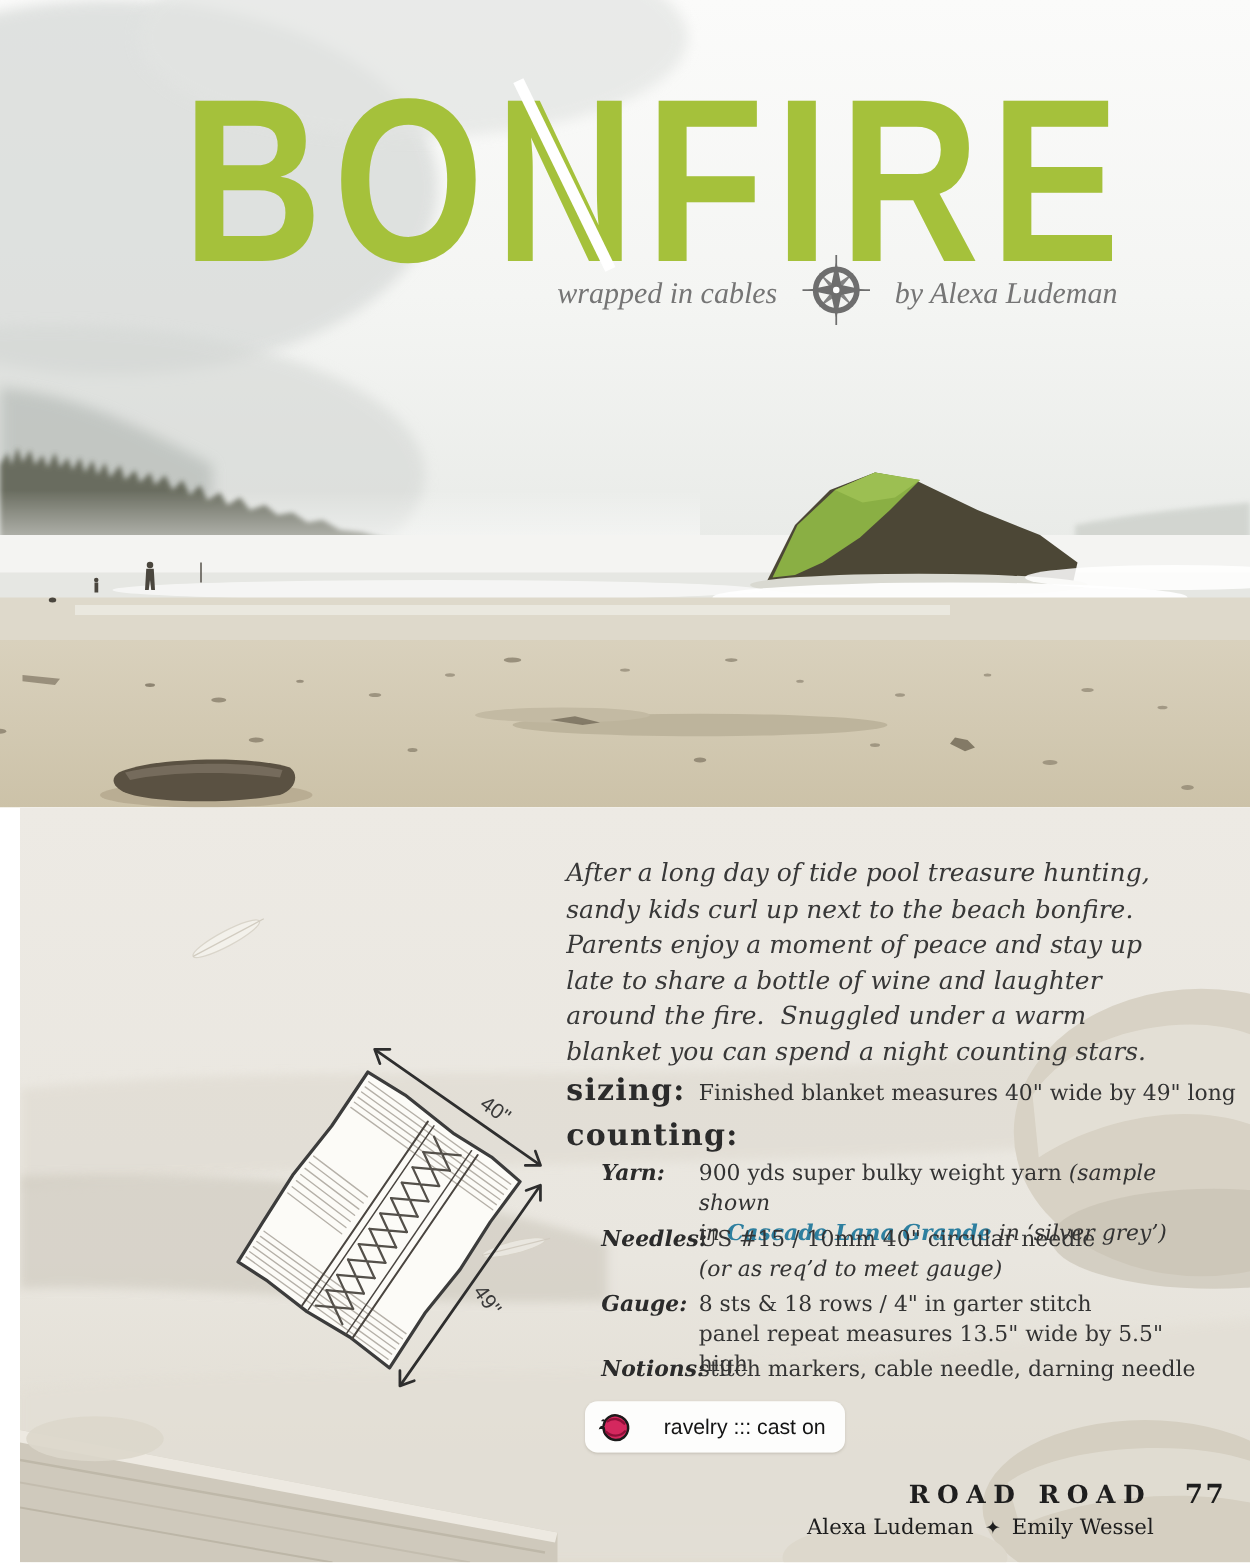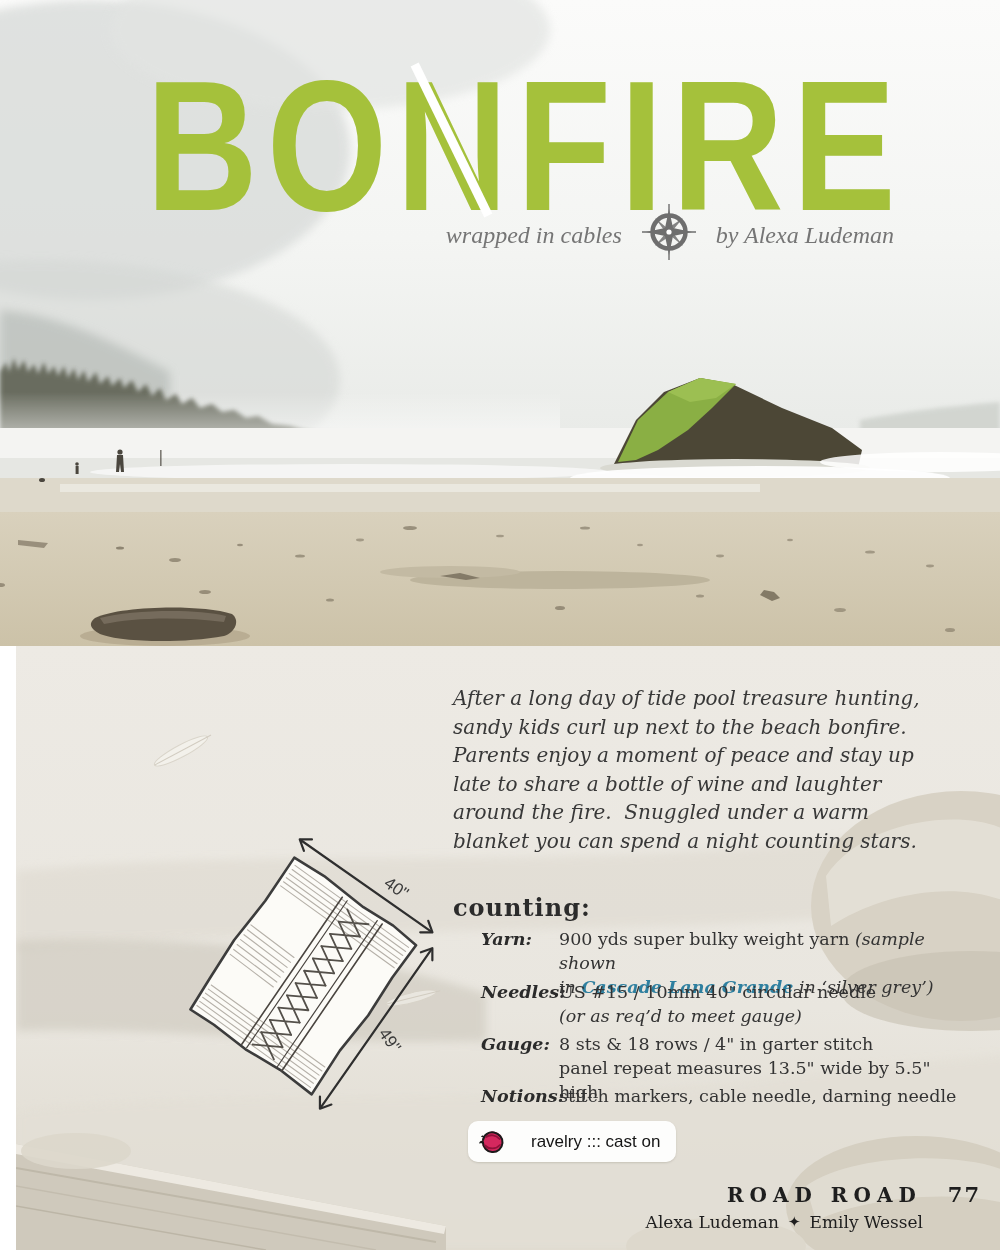--- a/index.html
+++ b/index.html
@@ -305,20 +305,24 @@
 
         <g stroke="#2e2e2e" stroke-width="2.2" fill="none">
           <line x1="90" y1="-96" x2="90" y2="98"></line>
           <path d="M83,-87 L90,-97 L97,-87"></path>
           <path d="M83,89 L90,99 L97,89"></path>
         </g>
         <text transform="translate(106,8) rotate(20)" font-family="Liberation Sans, sans-serif" font-size="17" fill="#3a3a3a" text-anchor="middle">49"</text>
       </g>
     </svg>
 
+    <div class="sizing-row">
+      <span class="h-sizing">sizing:</span>
+      <span class="sizing-text">Finished blanket measures 40" wide by 49" long</span>
+    </div>
 
     <div class="h-materials">counting:</div>
 
     <div class="mat-row row-yarn">
       <span class="lbl">Yarn:</span>
       <span class="val"><span>900 yds super bulky weight yarn </span><span class="it">(sample shown</span><br>
       <span class="it">in </span><a class="yarn-link">Cascade Lana Grande</a><span class="it"> in ‘silver grey’)</span></span>
     </div>
 
     <div class="mat-row row-needles">

